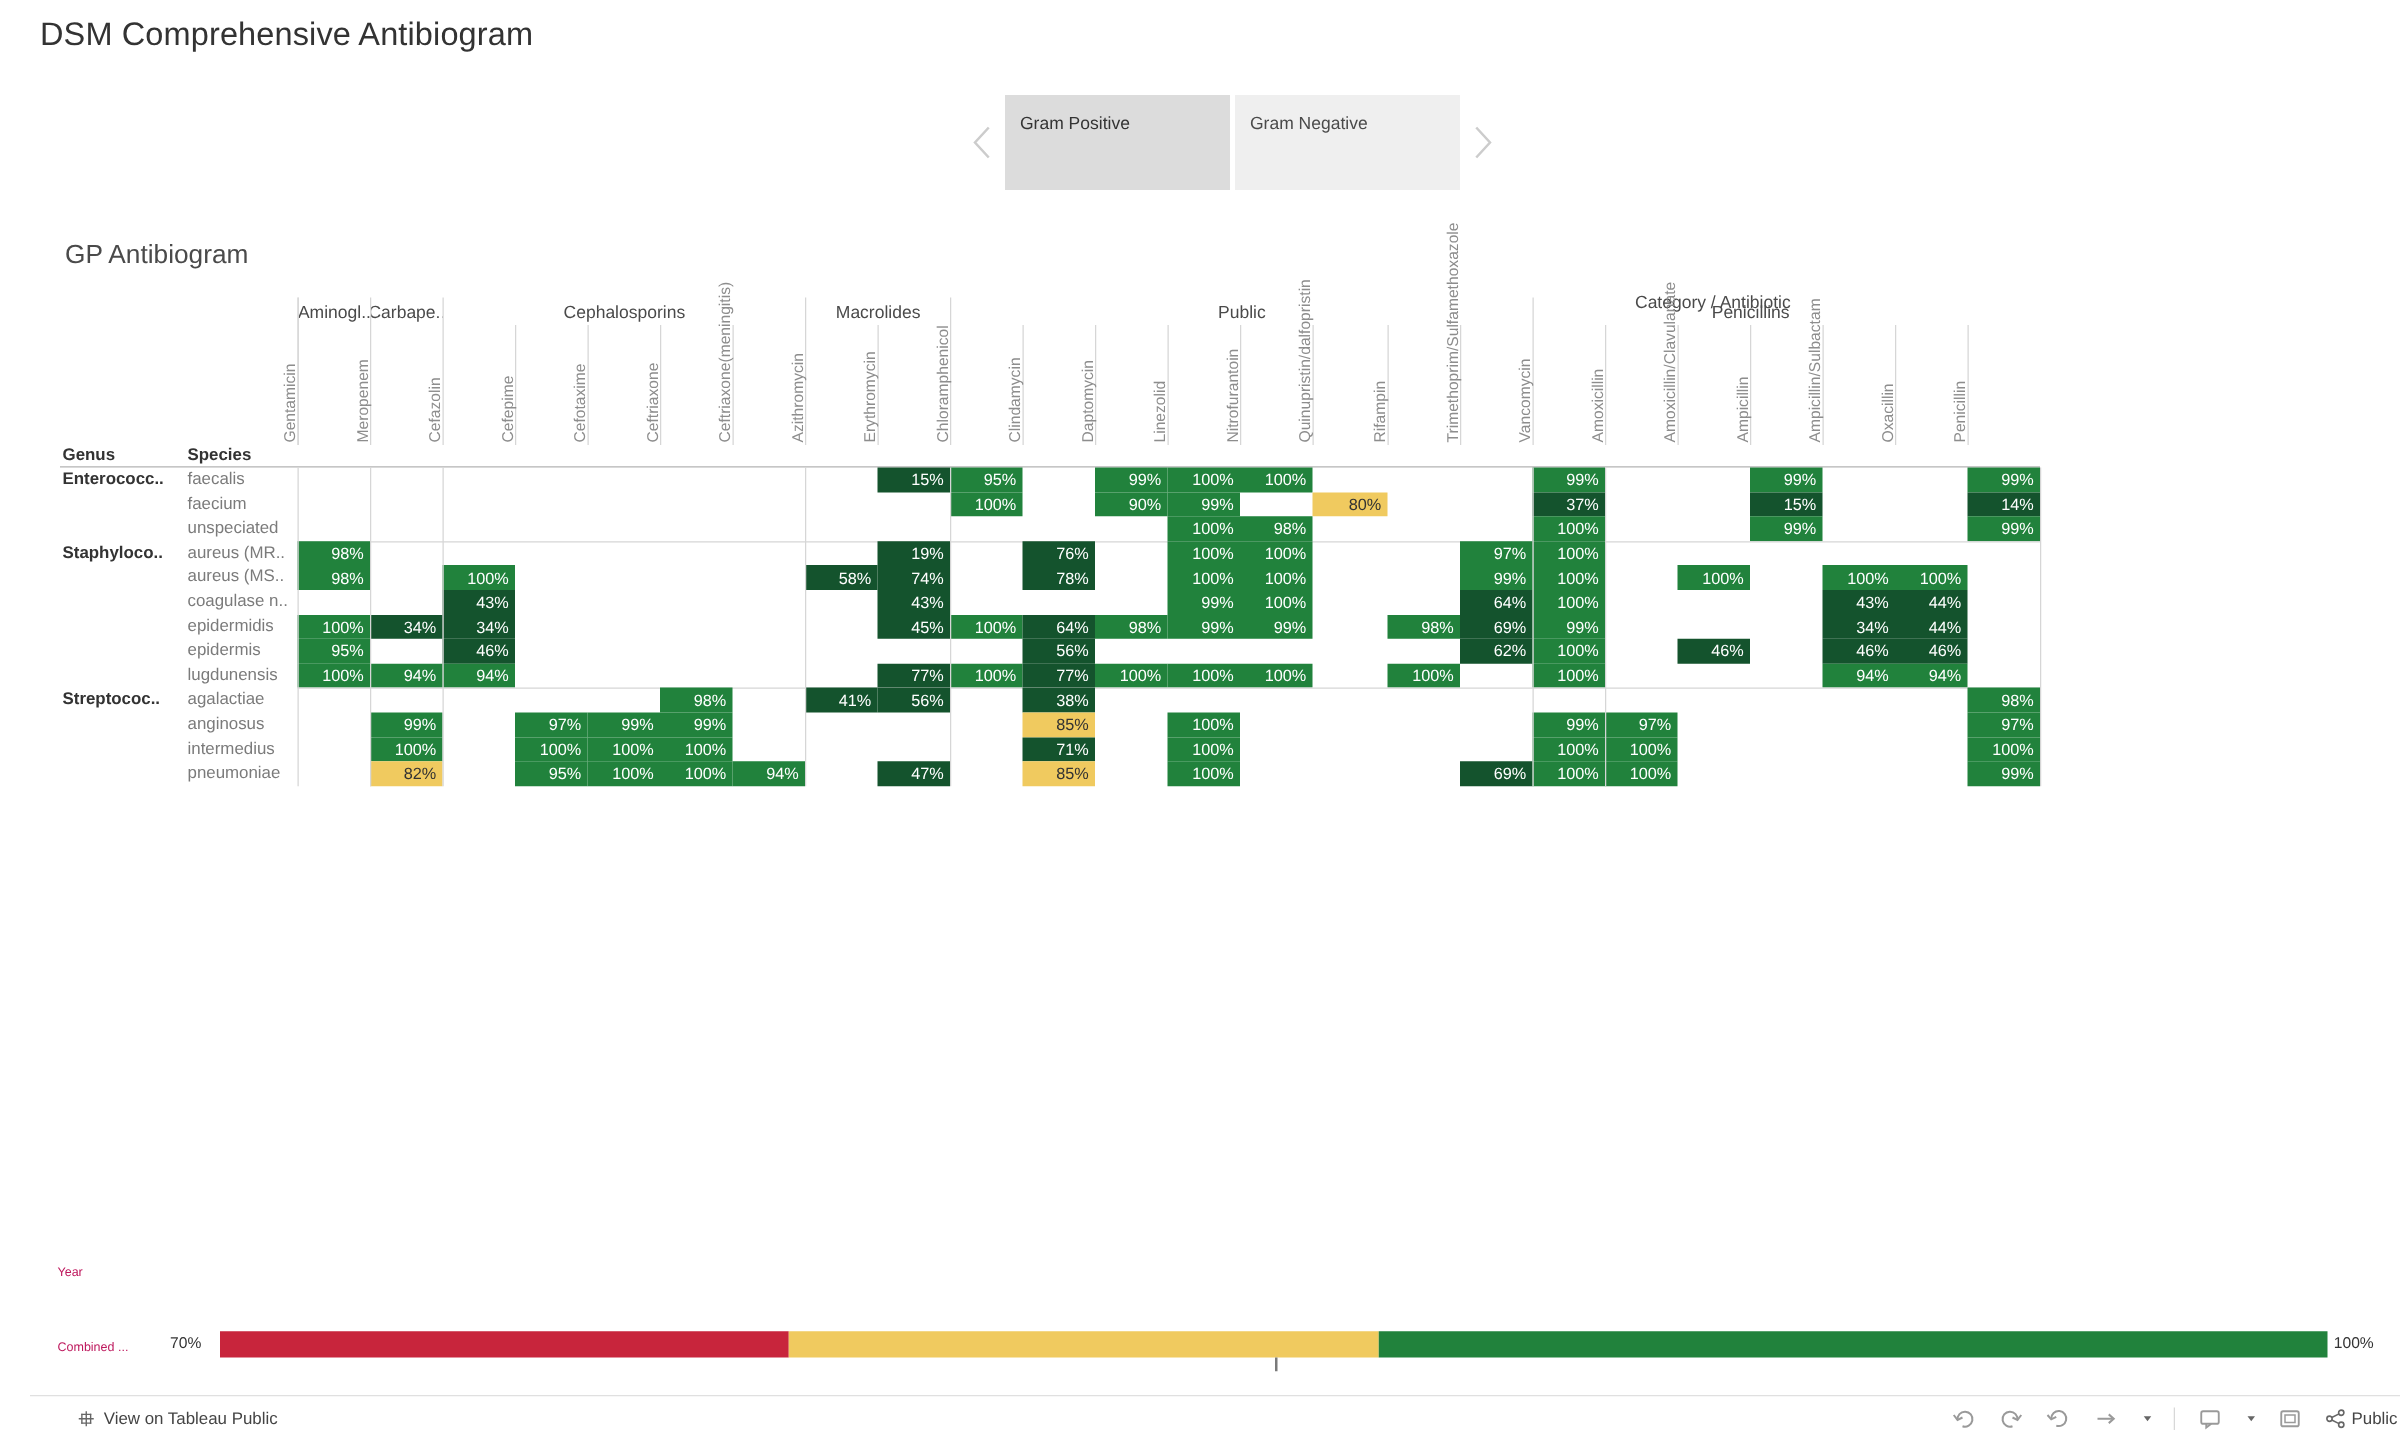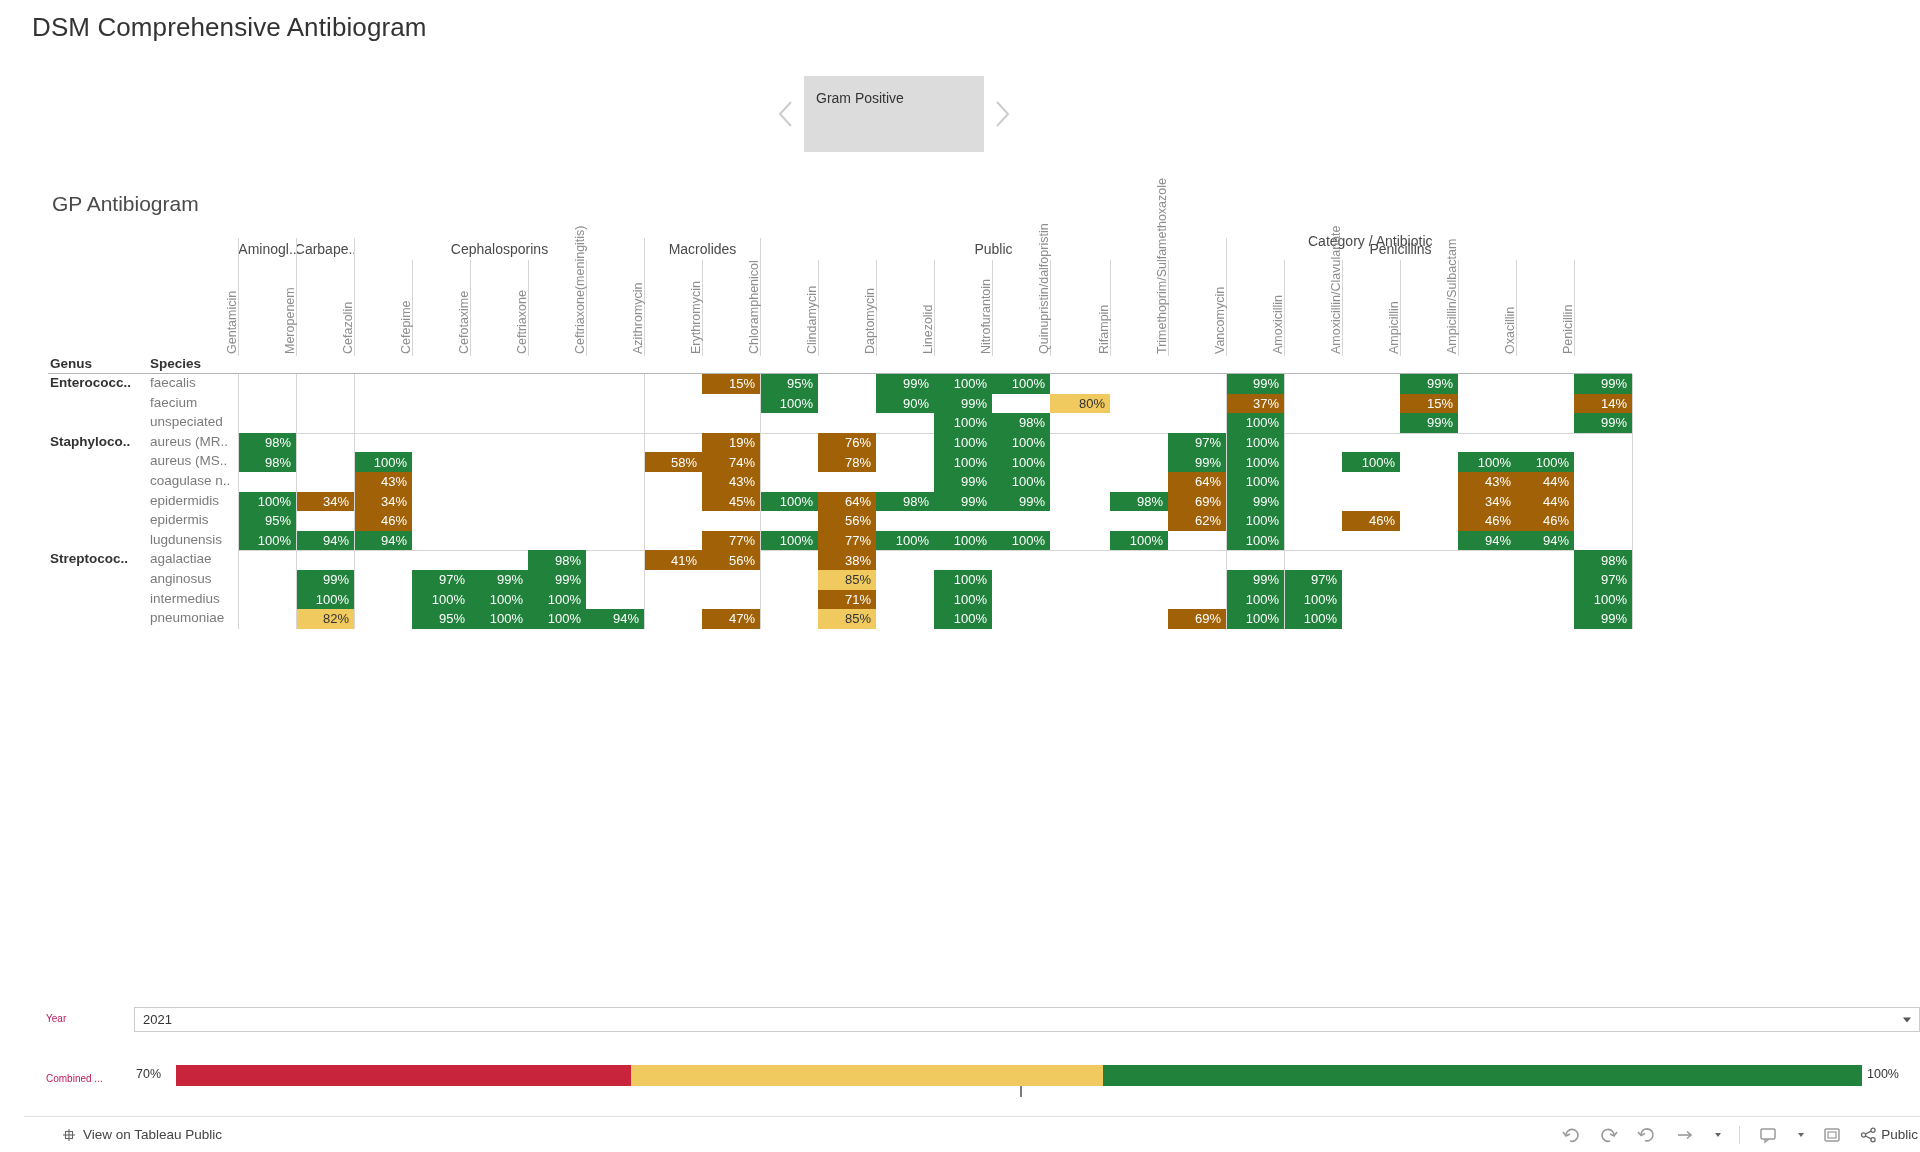--- a/index.html
+++ b/index.html
@@ -113,21 +113,21 @@
     position: absolute; left: 102px; top: 1px;
     font-size: 13.5px; color: #7b7b7b; white-space: nowrap;
   }
   .cell {
     position: absolute; top: 0; height: 19.6px;
     display: flex; align-items: center; justify-content: flex-end;
     padding-right: 5px;
     font-size: 13px; color: #ffffff; white-space: nowrap;
   }
   .cell.green  { background: #21823c; }
-  .cell.red    { background: #a16207; }
+  .cell.red    { background: #14532d; }
   .cell.yellow { background: #f0ca5f; color: #333333; }
   .cell.empty  { background: transparent; }
 
   .group-sep {
     position: absolute; left: 190px; height: 1px; background: #d6d6d6;
   }
   .col-sep { position: absolute; width: 1px; background: #d6d6d6; }
 
   
   .filters { position: absolute; left: 0; top: 1005px; width: 1920px; }
@@ -208,20 +208,23 @@
 
   <div class="navigator">
     <div class="nav-arrow">
       <svg width="18" height="30" viewBox="0 0 18 30">
           <polyline points="14,3 3,15 14,27" fill="none" stroke="#cccccc" stroke-width="2"></polyline>
         </svg>
     </div>
     <div class="tab-strip">
       <div class="story-tab active">
         <span>Gram Positive</span>
+      </div>
+      <div class="story-tab">
+        <span>Gram Negative</span>
       </div>
     </div>
     <div class="nav-arrow">
       <svg width="18" height="30" viewBox="0 0 18 30">
           <polyline points="4,3 15,15 4,27" fill="none" stroke="#cccccc" stroke-width="2"></polyline>
         </svg>
     </div>
   </div>
 
   <div class="sheet-title">GP Antibiogram</div>
@@ -538,24 +541,20 @@
         <div class="col-sep" style="left: 712px; top: 0px; height: 254.8px;"></div>
         <div class="col-sep" style="left: 1178px; top: 0px; height: 254.8px;"></div>
         <div class="col-sep" style="left: 1236px; top: 0px; height: 254.8px;"></div>
         <div class="col-sep" style="left: 1584px; top: 0px; height: 254.8px;"></div>
       </div>
   </div>
 
   <div class="filters">
     <div class="filter-row">
       <div class="filter-label">Year</div>
-      <div class="year-select">
-        <span>2021</span>
-        <span class="year-caret"></span>
-      </div>
     </div>
     <div class="range-row">
       <div class="filter-label" style="top:18px">Combined ...</div>
       <div class="range-min">70%</div>
       <div class="range-track">
         <div class="range-seg red" style="width:27%"></div>
         <div class="range-seg yellow" style="width:28%"></div>
         <div class="range-seg green" style="width:45%"></div>
       </div>
       <div class="range-handle"></div>

